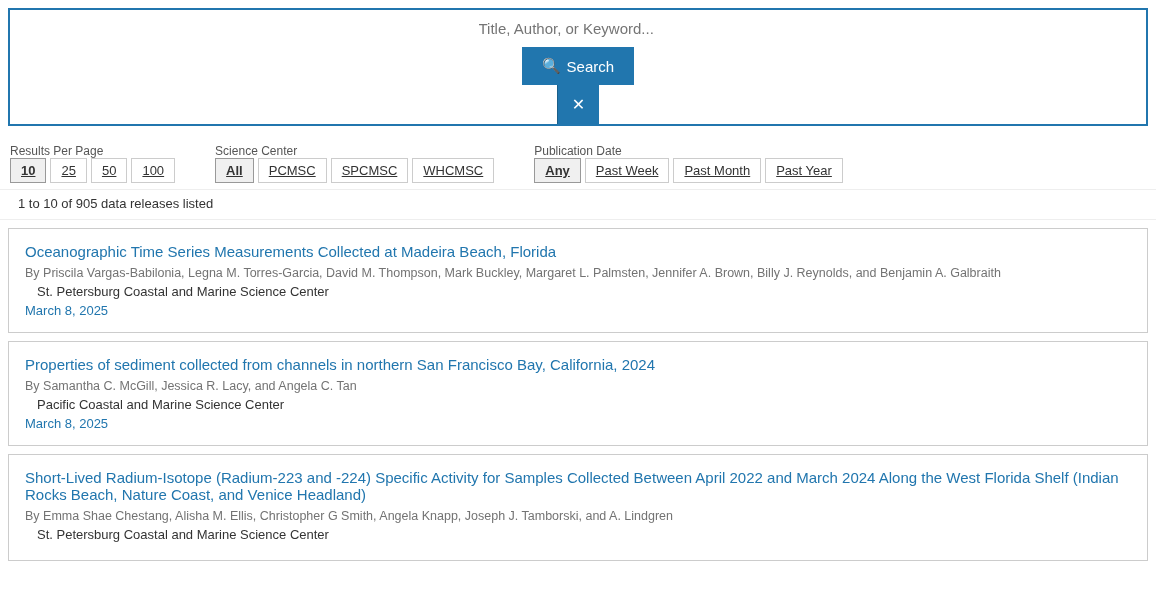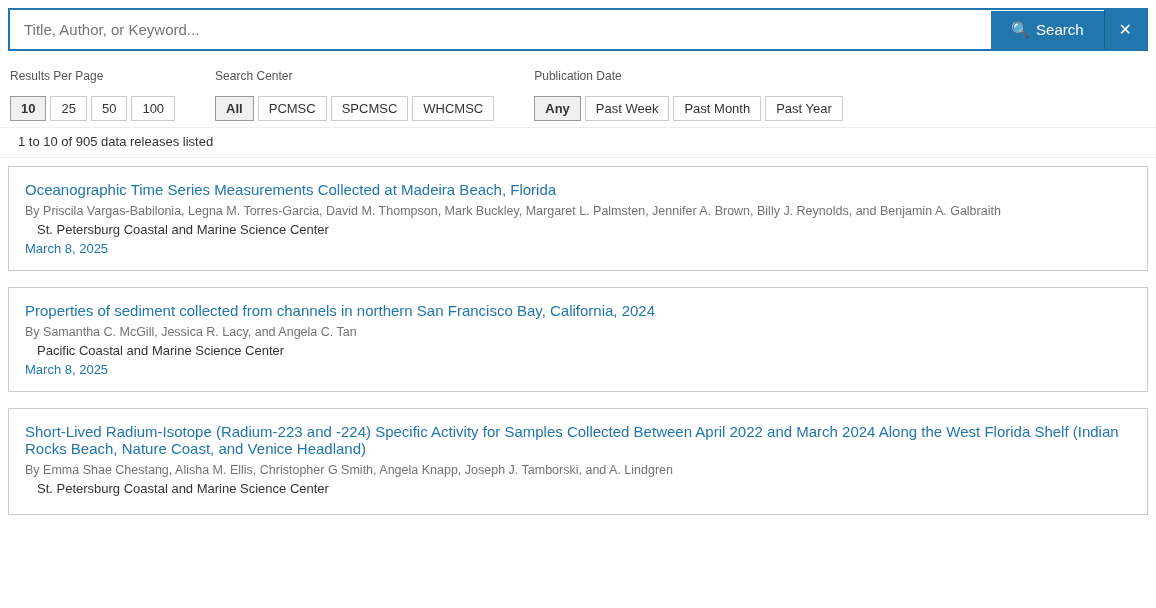--- a/index.html
+++ b/index.html
@@ -10,20 +10,21 @@
       color: #333;
     }
 
     
     .search-bar {
       display: flex;
       align-items: center;
       background: #fff;
       border: 2px solid #2176ae;
       margin: 8px;
+      flex-direction: column;
     }
 
     .search-input {
       flex: 1;
       border: none;
       outline: none;
       padding: 10px 14px;
       font-size: 15px;
       color: #555;
     }
@@ -54,40 +55,41 @@
     .filters {
       display: flex;
       align-items: flex-start;
       padding: 10px 10px 6px 10px;
       gap: 40px;
     }
 
     .filter-group {
       display: flex;
       flex-direction: column;
-      gap: 13px;
+      gap: 0;
     }
 
     .filter-label {
       font-size: 12px;
       color: #555;
     }
 
     .filter-buttons {
       display: flex;
       gap: 4px;
     }
 
     .filter-btn {
       border: 1px solid #ccc;
       background: #fff;
       padding: 4px 10px;
       font-size: 13px;
       cursor: pointer;
       color: #333;
+      text-decoration: underline;
     }
 
     .filter-btn.active {
       border-color: #999;
       background: #f0f0f0;
       font-weight: bold;
     }
 
     
     .results-count {
@@ -97,21 +99,21 @@
       border-top: 1px solid #eee;
       border-bottom: 1px solid #eee;
       margin-bottom: 8px;
     }
 
     
     .results-list {
       padding: 0 8px;
       display: flex;
       flex-direction: column;
-      gap: 16px;
+      gap: 8px;
     }
 
     .result-card {
       border: 1px solid #ccc;
       padding: 14px 16px;
     }
 
     .result-title {
       font-size: 15px;
       color: #2176ae;
@@ -156,21 +158,21 @@
     <span class="filter-label">Results Per Page</span>
     <div class="filter-buttons">
       <button class="filter-btn active">10</button>
       <button class="filter-btn">25</button>
       <button class="filter-btn">50</button>
       <button class="filter-btn">100</button>
     </div>
   </div>
 
   <div class="filter-group">
-    <span class="filter-label">Search Center</span>
+    <span class="filter-label">Science Center</span>
     <div class="filter-buttons">
       <button class="filter-btn active">All</button>
       <button class="filter-btn">PCMSC</button>
       <button class="filter-btn">SPCMSC</button>
       <button class="filter-btn">WHCMSC</button>
     </div>
   </div>
 
   <div class="filter-group">
     <span class="filter-label">Publication Date</span>

